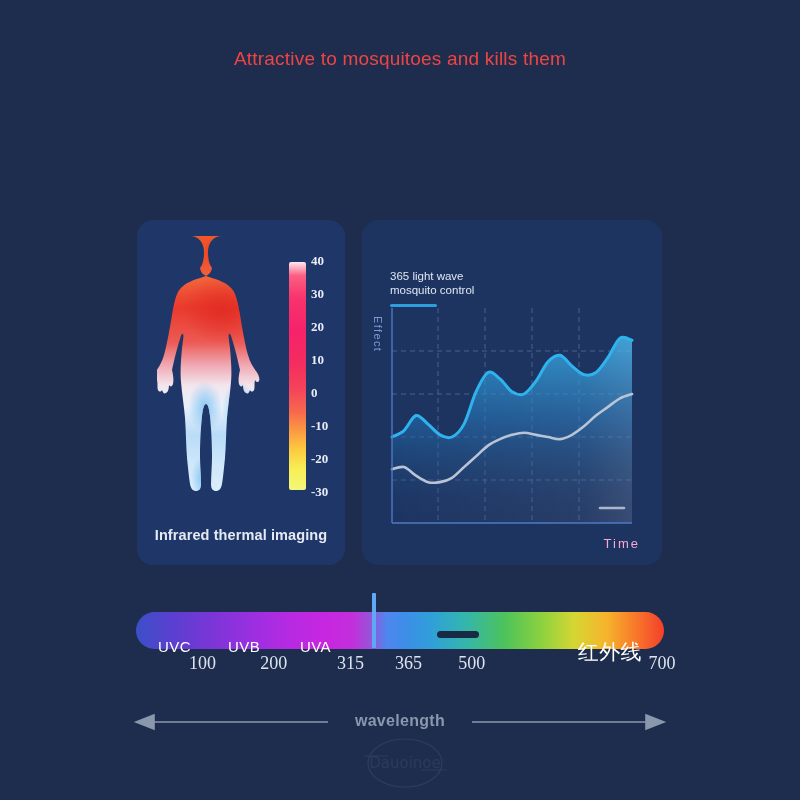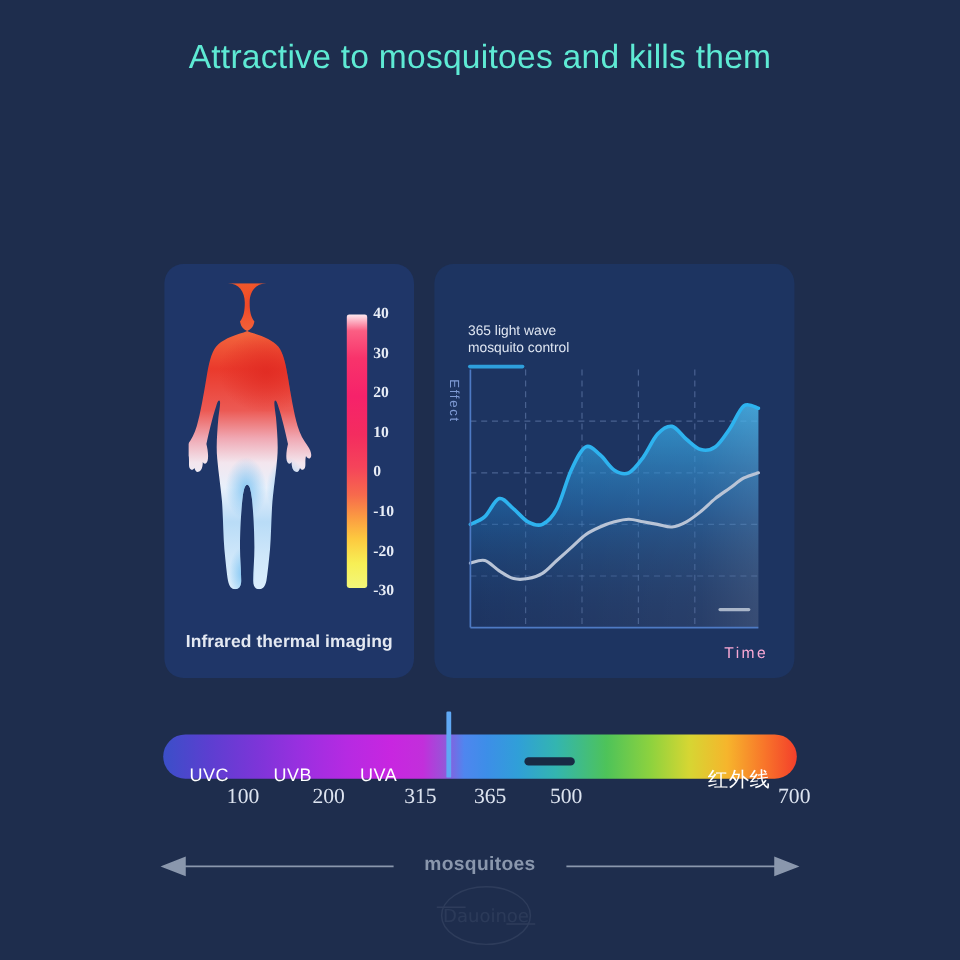--- a/index.html
+++ b/index.html
@@ -12,22 +12,22 @@
     overflow:hidden;
   }
 
   
   #header { width:100%; padding-top:16px; text-align:center; }
   #main-title {
     font-size:37px; font-weight:bold; color:#ffffff;
     letter-spacing:.3px; line-height:1.25;
   }
   #subtitle {
-    margin-top:16px; font-size:28px; font-weight:normal;
-    color:#5eead4; letter-spacing:.2px;
+    margin-top:32px; font-size:19px; font-weight:normal;
+    color:#ef4444; letter-spacing:.2px;
   }
 
   
   #panels { position:absolute; left:0; top:220px; width:800px; height:345px; }
 
   .panel {
     position:absolute;
     background:#1f3668;
     border-radius:16px;
   }
@@ -130,21 +130,21 @@
       #f8742a 95%,
       #f33f2b 100%);
   }
   .spectrum-label {
     position:absolute; top:26px; font-size:15px; color:#ffffff;
     letter-spacing:.4px;
   }
   #label-uvc { left:22px; }
   #label-uvb { left:92px; }
   #label-uva { left:164px; }
-  #label-ir   { right:22px; font-size:17px; }
+  #label-ir   { right:22px; font-size:21px; }
 
   #marker-365 {
     position:absolute; left:372px; top:3px; width:4px; height:55px;
     background:#5fa8f5; border-radius:1px;
   }
   #marker-pill {
     position:absolute; left:437px; top:41px; width:42px; height:7px;
     background:#182a44; border-radius:4px;
   }
 
@@ -382,21 +382,21 @@
   <div id="wavelength-arrow">
     <svg viewBox="0 0 540 28" xmlns="http://www.w3.org/2000/svg">
       <g stroke="#8a97ad" stroke-width="1.6" fill="#8a97ad">
         <line x1="22" y1="14" x2="198" y2="14"></line>
         <polygon points="6,14 24,7 24,21"></polygon>
         <line x1="342" y1="14" x2="518" y2="14"></line>
         <polygon points="534,14 516,7 516,21"></polygon>
       </g>
     </svg>
   </div>
-  <div id="wavelength-text">mosquitoes</div>
+  <div id="wavelength-text">wavelength</div>
 </div>
 
 <div id="watermark">
   <svg viewBox="0 0 110 62" xmlns="http://www.w3.org/2000/svg">
     <g fill="none" stroke="#b7c2d6" stroke-width="1.2">
       <path d="M18 31 a37 24 0 0 1 74 0 a37 24 0 0 1 -74 0"></path>
       <path d="M14 24 h24 M72 38 h24"></path>
     </g>
     <text x="55" y="36" text-anchor="middle" font-family="DejaVu Sans, sans-serif" font-size="15" fill="#b7c2d6" opacity="0.85">Dauoinoe</text>
   </svg>

